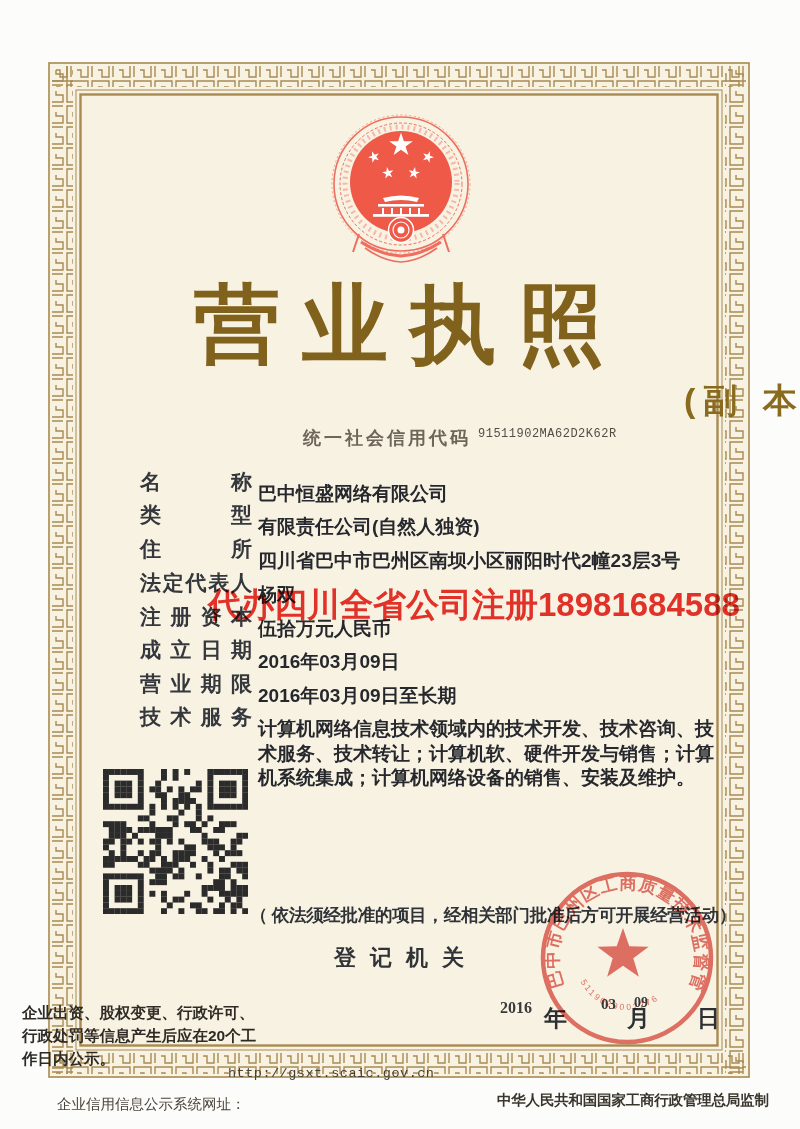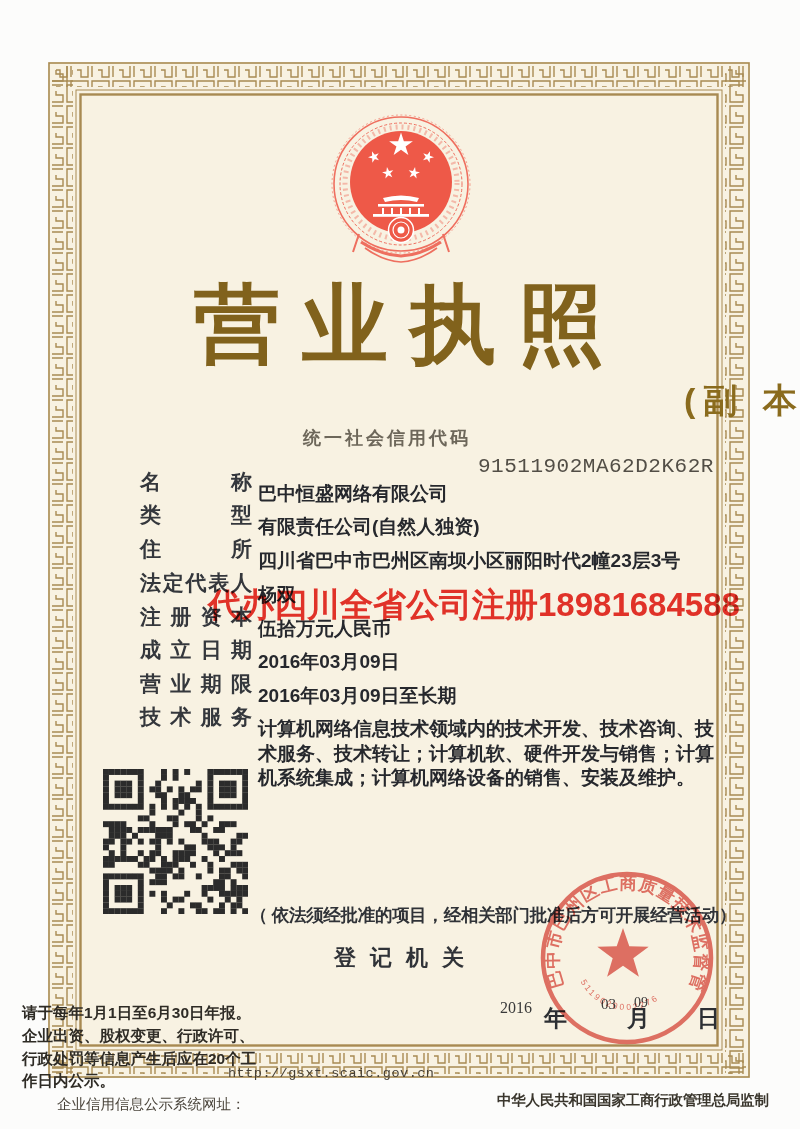--- a/index.html
+++ b/index.html
@@ -7,37 +7,37 @@
          font-family:"Liberation Sans","DejaVu Sans",sans-serif;}
   .abs{position:absolute;}
   
   .paper-svg{left:48px;top:62px;}
   
   .title{left:48px;top:276px;width:702px;text-align:center;font-size:86px;font-weight:700;
          color:#81621c;letter-spacing:22px;text-indent:22px;line-height:96px;}
   .subtitle{left:48px;top:378px;width:776px;text-align:right;font-size:34px;font-weight:700;
             color:#8a6b1d;letter-spacing:8px;text-indent:8px;}
   .credit-label{left:303px;top:426px;font-size:18px;font-weight:700;color:#6d675a;letter-spacing:3px;}
-  .credit-code{left:478px;top:427px;font-size:21px;color:#524e46;
-               font-family:"Liberation Mono","DejaVu Sans Mono",monospace;letter-spacing:0.5px;margin-top:28px;}
+  .credit-code{left:478px;top:427px;font-size:12px;color:#524e46;
+               font-family:"Liberation Mono","DejaVu Sans Mono",monospace;letter-spacing:0.5px;}
   
   .frow{left:0;top:0;width:800px;height:30px;}
   .flabel{position:absolute;left:140px;top:0;width:112px;font-size:21px;font-weight:700;color:#34373c;
           text-align:justify;text-align-last:justify;}
   .fvalue{position:absolute;left:258px;top:2px;width:456px;font-size:19px;font-weight:700;
           color:#26282d;line-height:24.5px;margin-top:12px;}
   
   .watermark{left:208px;top:583px;width:470px;font-size:33px;font-weight:700;color:#e6241d;
              white-space:nowrap;mix-blend-mode:multiply;opacity:.93;}
   
   .approval-note{left:250px;top:903px;width:470px;font-size:17.5px;font-weight:700;color:#2f3237;
                  letter-spacing:-0.3px;white-space:nowrap;}
   .registrar{left:48px;top:943px;width:702px;text-align:center;font-size:22px;font-weight:700;
              color:#303338;letter-spacing:14px;text-indent:14px;}
-  .d-num{font-family:"Liberation Serif","DejaVu Serif",serif;color:#3a3a3a;font-weight:400;}
+  .d-num{font-family:"Liberation Serif","DejaVu Serif",serif;color:#3a3a3a;font-weight:700;}
   .d-unit{font-size:23px;font-weight:700;color:#2c2f33;}
   .seal-svg{left:527px;top:858px;mix-blend-mode:multiply;}
   
   .notes{left:22px;top:1002px;width:252px;font-size:15.5px;font-weight:600;color:#2e2b25;
          line-height:22.8px;}
   .publicity-url{left:228px;top:1066px;font-size:13.5px;font-weight:400;color:#453f35;
                  font-family:"Liberation Mono","DejaVu Sans Mono",monospace;letter-spacing:0.5px;}
   .publicity-label{left:57px;top:1095px;font-size:14.5px;font-weight:500;color:#49433a;}
   .issuer{left:497px;top:1091px;font-size:14.5px;font-weight:600;color:#3a362d;letter-spacing:-0.2px;}
 </style>
@@ -452,21 +452,20 @@
       <text font-size="17.5" font-weight="700" fill="#dd4f46" letter-spacing="1" font-family="Liberation Sans, DejaVu Sans, sans-serif">
         <textPath href="#sealArc" startOffset="0">巴中市巴州区工商质量技术监督管理局</textPath>
       </text>
       <text font-size="8.5" fill="#dd4f46" letter-spacing="2.4" font-family="Liberation Sans, DejaVu Sans, sans-serif">
         <textPath href="#serialArc" startOffset="4">5119020002276</textPath>
       </text>
     </g>
   </svg>
 
   <div class="abs notes">
-    <div>请于每年1月1日至6月30日年报。</div>
     <div>企业出资、股权变更、行政许可、</div>
     <div>行政处罚等信息产生后应在20个工</div>
     <div>作日内公示。</div>
   </div>
 
   <div class="abs publicity-url">http://gsxt.scaic.gov.cn</div>
   <div class="abs publicity-label">企业信用信息公示系统网址：</div>
   <div class="abs issuer">中华人民共和国国家工商行政管理总局监制</div>
 
 </div>

